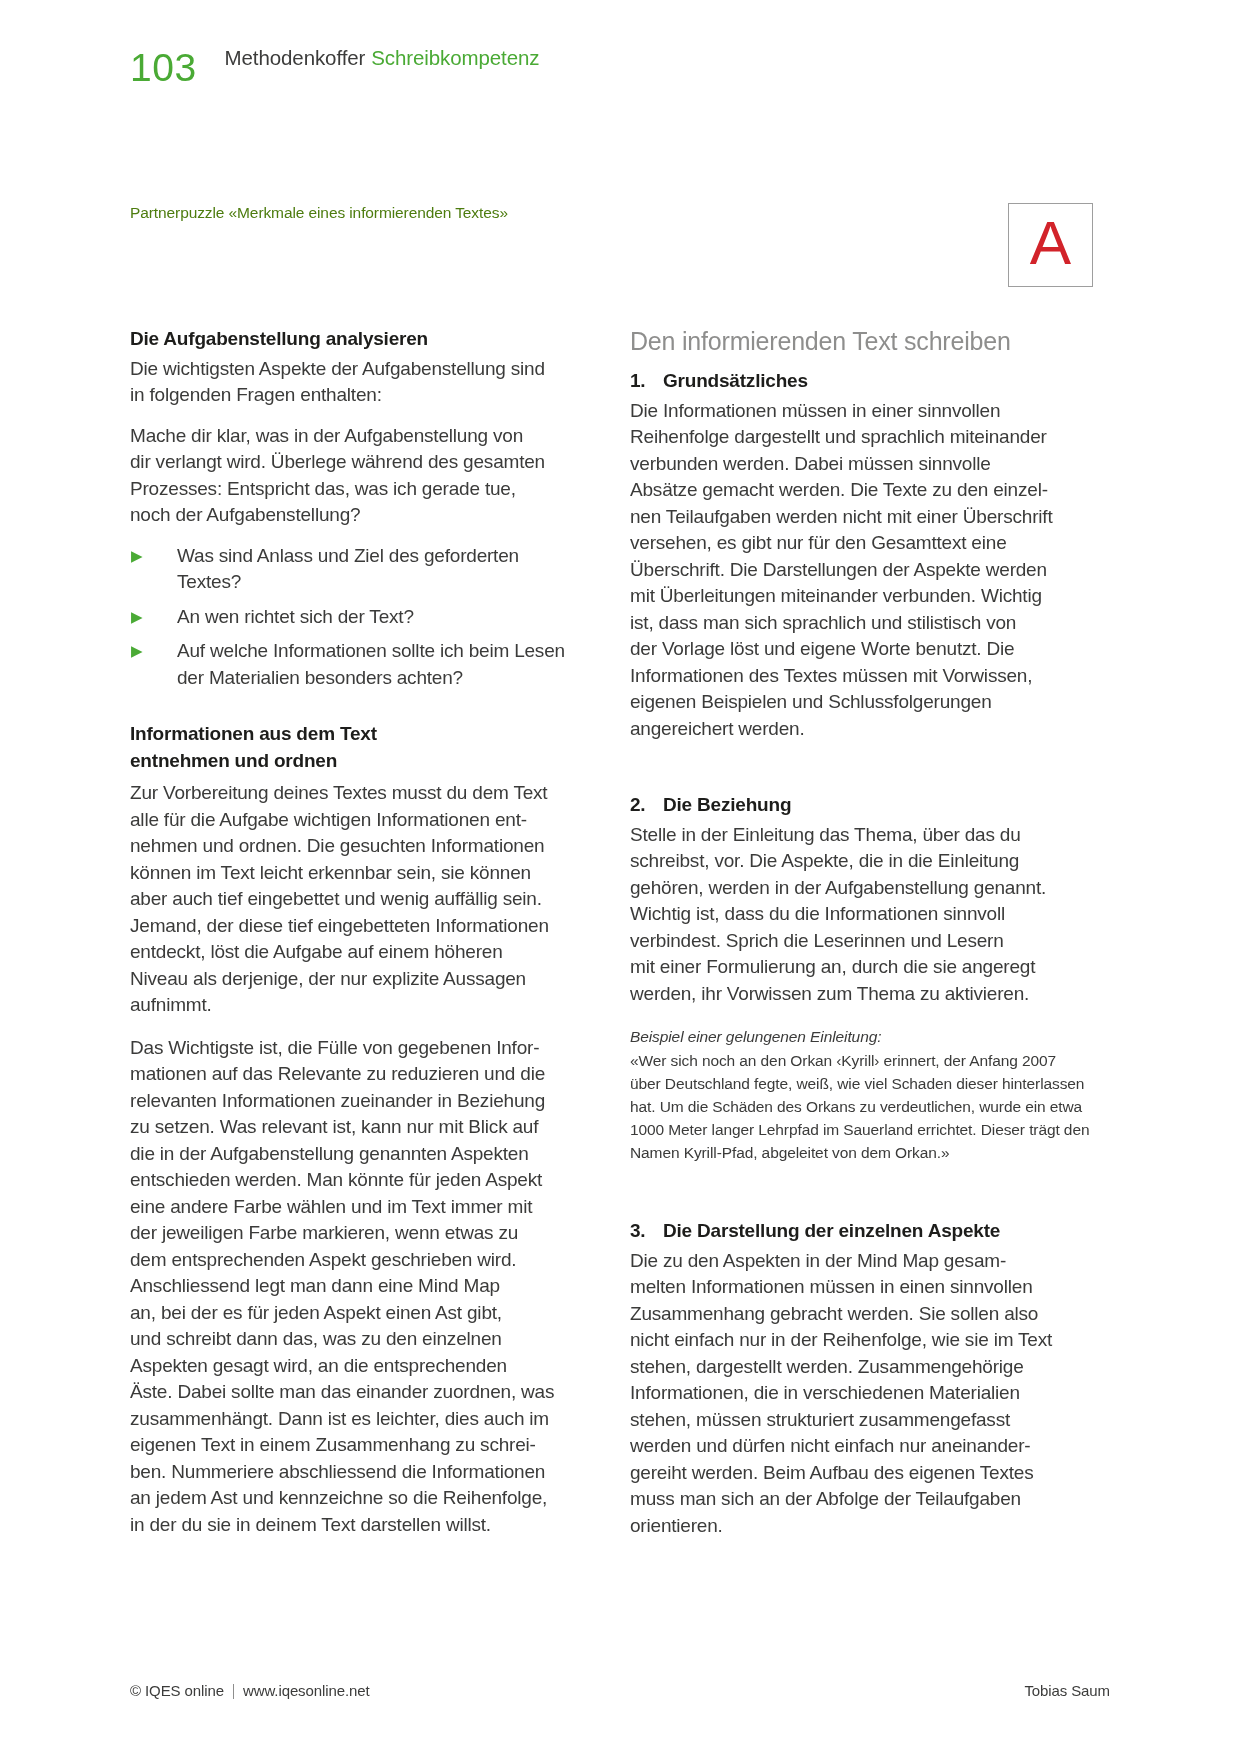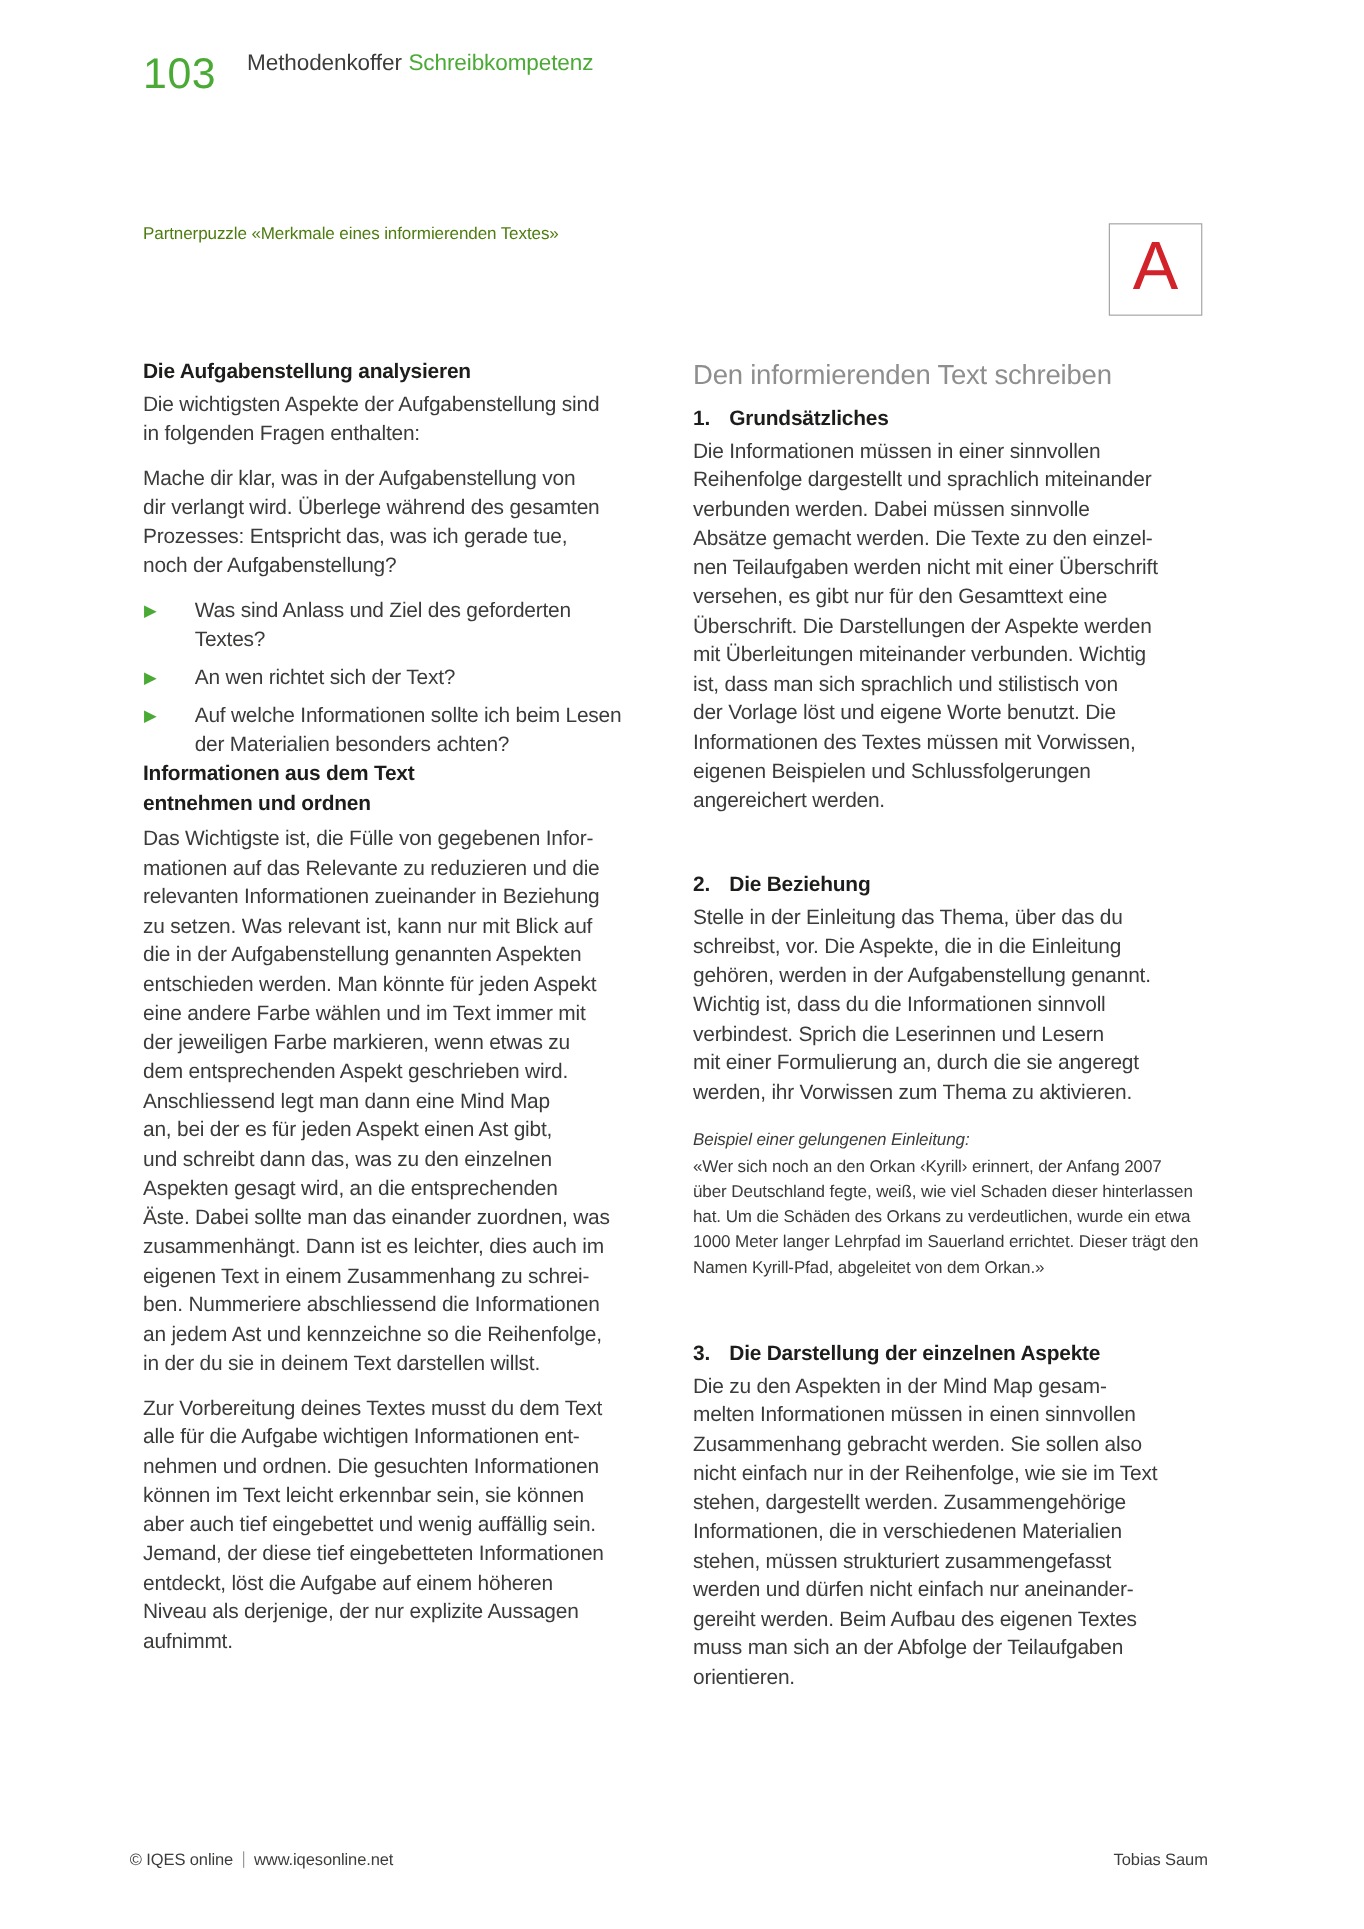--- a/index.html
+++ b/index.html
@@ -34,34 +34,34 @@
   .sub-heading{margin:0 0 3px 0;font-size:19px;font-weight:700;line-height:26.5px;color:#1d1d1b;letter-spacing:-.2px;}
   .lines{white-space:pre;}
   p.lines{margin:0 0 14px 0;font-size:19px;line-height:26.5px;letter-spacing:-.2px;}
 
   
   .bullets{list-style:none;margin:12px 0 0 0;padding:0;}
   .bullets li{position:relative;padding-left:47px;font-size:19px;line-height:26.5px;letter-spacing:-.2px;}
   .bullets li + li{margin-top:8px;}
   .tri{position:absolute;left:1px;top:0;font-size:15px;line-height:26.5px;color:var(--green);}
 
-  .mt-section{margin-bottom:6px;}
+  .mt-section{margin-top:30px;margin-bottom:6px;}
   .col-left p.last{margin-top:2px;}
 
   
   .numbered .num{display:inline-block;width:33px;}
   .sec2{margin-top:50px;}
   .sec3{margin-top:54px;}
   .example{margin-top:18px;}
   .example-label{font-size:15.5px;font-style:italic;line-height:23px;letter-spacing:-.1px;margin-bottom:1px;}
   .example-quote{font-size:15.5px;line-height:23px;letter-spacing:-.1px;}
   .sub-italic{font-style:italic;margin:1px 0 8px 0;}
 
   
-  .footer{position:absolute;left:118px;top:1682px;width:980px;display:flex;justify-content:space-between;
+  .footer{position:absolute;left:130px;top:1682px;width:980px;display:flex;justify-content:space-between;
           font-size:15px;color:#3c3c3b;letter-spacing:-.1px;align-items:center;}
   .divider{display:inline-block;width:1px;height:15px;background:#8e8e8d;margin:0 9px;vertical-align:-3px;}
 </style>
 </head>
 <body>
 
 <div class="page">
 
   <header class="masthead">
     <span class="page-number">103</span>
@@ -95,48 +95,48 @@
       </li>
       <li>
         <span class="tri">▶</span>
         <span class="lines">Auf welche Informationen sollte ich beim Lesen
 der Materialien besonders achten?</span>
       </li>
     </ul>
 
     <h3 class="sub-heading lines mt-section">Informationen aus dem Text
 entnehmen und ordnen</h3>
+    <p class="lines" style="margin-bottom:16px;">Zur Vorbereitung deines Textes musst du dem Text
+alle für die Aufgabe wichtigen Informationen ent-
+nehmen und ordnen. Die gesuchten Informationen
+können im Text leicht erkennbar sein, sie können
+aber auch tief eingebettet und wenig auffällig sein.
+Jemand, der diese tief eingebetteten Informationen
+entdeckt, löst die Aufgabe auf einem höheren
+Niveau als derjenige, der nur explizite Aussagen
+aufnimmt.</p>
     <p class="lines last">Das Wichtigste ist, die Fülle von gegebenen Infor-
 mationen auf das Relevante zu reduzieren und die
 relevanten Informationen zueinander in Beziehung
 zu setzen. Was relevant ist, kann nur mit Blick auf
 die in der Aufgabenstellung genannten Aspekten
 entschieden werden. Man könnte für jeden Aspekt
 eine andere Farbe wählen und im Text immer mit
 der jeweiligen Farbe markieren, wenn etwas zu
 dem entsprechenden Aspekt geschrieben wird.
 Anschliessend legt man dann eine Mind Map
 an, bei der es für jeden Aspekt einen Ast gibt,
 und schreibt dann das, was zu den einzelnen
 Aspekten gesagt wird, an die entsprechenden
 Äste. Dabei sollte man das einander zuordnen, was
 zusammenhängt. Dann ist es leichter, dies auch im
 eigenen Text in einem Zusammenhang zu schrei-
 ben. Nummeriere abschliessend die Informationen
 an jedem Ast und kennzeichne so die Reihenfolge,
 in der du sie in deinem Text darstellen willst.</p>
-    <p class="lines" style="margin-bottom:16px;">Zur Vorbereitung deines Textes musst du dem Text
-alle für die Aufgabe wichtigen Informationen ent-
-nehmen und ordnen. Die gesuchten Informationen
-können im Text leicht erkennbar sein, sie können
-aber auch tief eingebettet und wenig auffällig sein.
-Jemand, der diese tief eingebetteten Informationen
-entdeckt, löst die Aufgabe auf einem höheren
-Niveau als derjenige, der nur explizite Aussagen
-aufnimmt.</p>
   </section>
 
   <section class="col col-right">
     <h2 class="section-title">Den informierenden Text schreiben</h2>
 
     <div class="numbered-section">
       <h3 class="sub-heading numbered"><span class="num">1.</span><span>Grundsätzliches</span></h3>
       <p class="lines">Die Informationen müssen in einer sinnvollen
 Reihenfolge dargestellt und sprachlich miteinander
 verbunden werden. Dabei müssen sinnvolle

